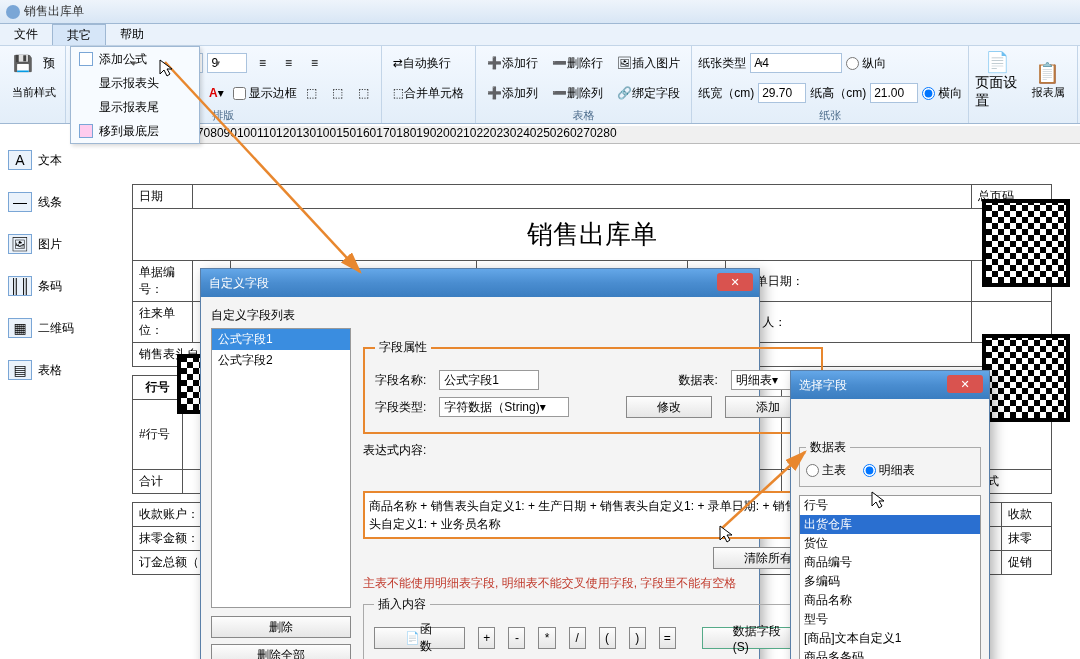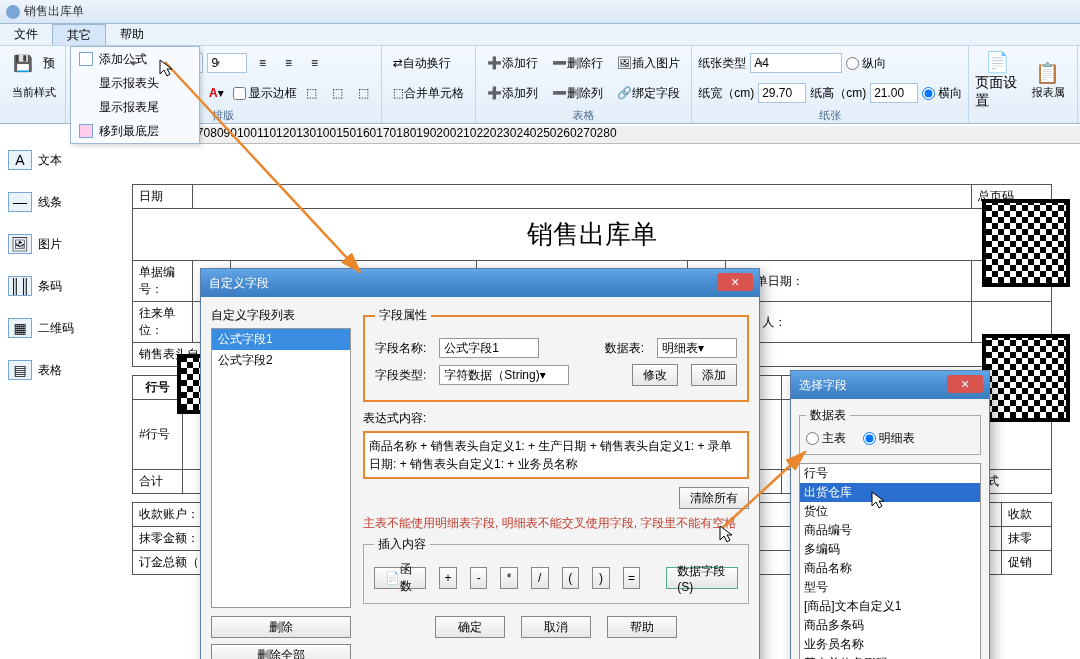--- a/index.html
+++ b/index.html
@@ -55,26 +55,26 @@
   background-blend-mode: difference; border: 4px solid #000; }
 
 
 .dialog { position: absolute; background: #f4f4f4; border: 1px solid #5a7fa8; box-shadow: 4px 4px 12px rgba(0,0,0,.3); z-index: 50; }
 .dialog .dlg-title { height: 28px; background: linear-gradient(#64a7e8,#4a8dd0 50%,#3a7dc0); color: #fff; display: flex; align-items: center; padding: 0 8px; position: relative; }
 .dialog .dlg-close { position: absolute; right: 6px; top: 4px; width: 36px; height: 18px; background: #d9534f; border-radius: 3px; color:#fff; display:flex; align-items:center; justify-content:center; font-size:11px; }
 .dlg-body { padding: 10px; display: flex; gap: 12px; }
 .listbox { width: 140px; height: 280px; border: 1px solid #999; background: #fff; }
 .listbox .lbitem { padding: 2px 6px; }
 .listbox .lbitem.sel { background: #3a8de0; color: #fff; }
-.fieldset { border: 1px solid #aaa; padding: 8px 10px; margin-bottom: 8px; position: relative; }
+.fieldset { border: 1px solid #aaa; padding: 8px 10px; margin-bottom: 8px; position: relative; margin-top: 32px; }
 .fieldset.orange { border: 2px solid #e8872e; }
 .fieldset legend { background: #f4f4f4; padding: 0 4px; font-size: 12px; }
 .frow { display: flex; align-items: center; gap: 13px; margin: 6px 0; }
 .input { border: 1px solid #999; background: #fff; height: 20px; padding: 0 4px; display: inline-flex; align-items: center; min-width: 80px; }
-.btn { height: 22px; padding: 0 10px; border: 1px solid #888; background: linear-gradient(#fdfdfd,#e6e6e6); display: inline-flex; align-items: center; justify-content: center; cursor: default; }
+.btn { height: 22px; padding: 0 30px; border: 1px solid #888; background: linear-gradient(#fdfdfd,#e6e6e6); display: inline-flex; align-items: center; justify-content: center; cursor: default; }
 .tiny { width: 22px; padding:0; }
 .warn { color: #c0392b; font-size: 12px; }
 .textarea { border: 1px solid #999; background: #fff; min-height: 42px; padding: 4px; font-size: 12px; line-height: 1.5; }
 
 
 .dialog2 { left: 790px; top: 370px; width: 200px; }
 .dialog2 .dlg-body2 { padding: 8px; }
 .dialog2 .listbox2 { width: 100%; height: 200px; border: 1px solid #999; background: #fff; overflow: hidden; }
 .dialog2 .listbox2 .lbitem { padding: 1px 4px; font-size: 12px; }
 .dialog2 .listbox2 .lbitem.sel { background: #2a6fd0; color: #fff; }

